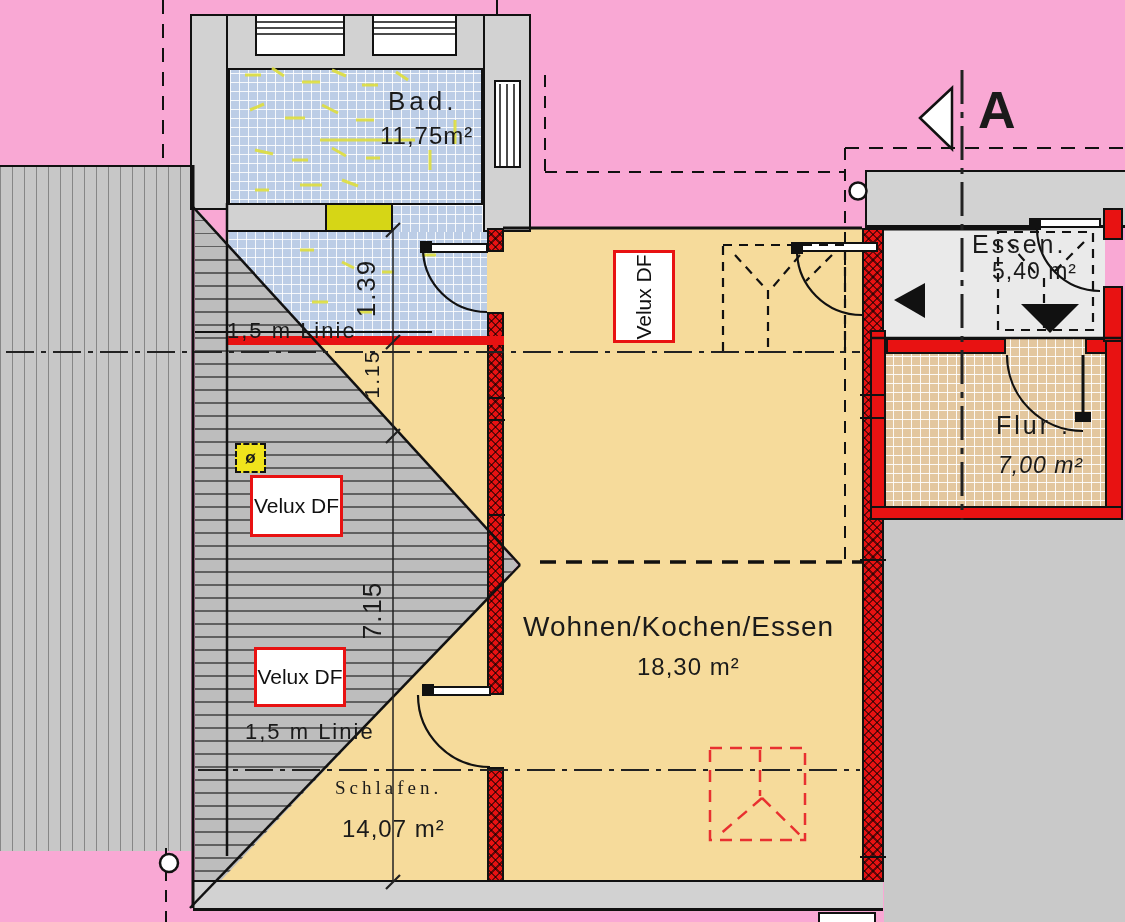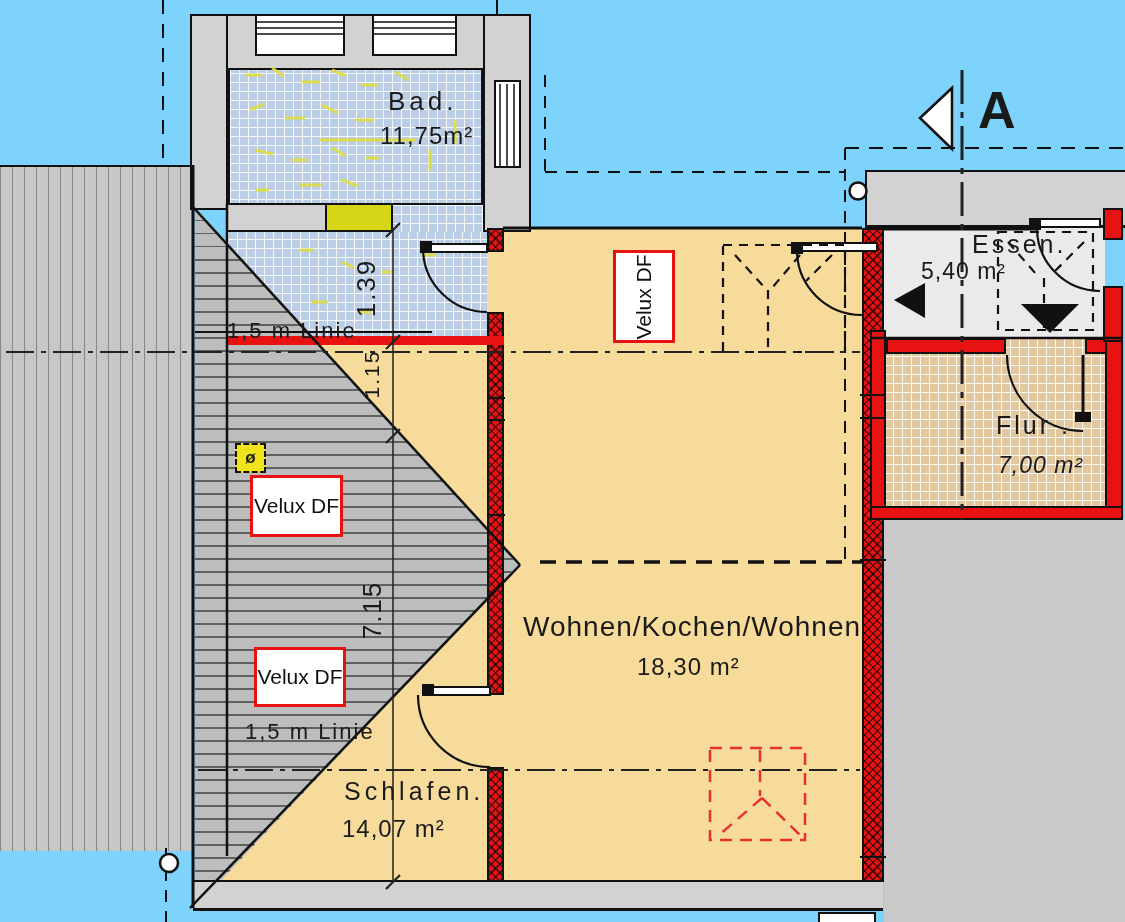--- a/index.html
+++ b/index.html
@@ -1,16 +1,16 @@
 <!DOCTYPE html>
 <html><head>
 <meta charset="utf-8">
 <style>
   html,body{margin:0;padding:0;background:#fff;}
-  #canvas{position:relative;width:1125px;height:922px;background:#7dd3fc;overflow:hidden;
+  #canvas{position:relative;width:1125px;height:922px;background:#f9a8d4;overflow:hidden;
           font-family:"Liberation Sans","DejaVu Sans",sans-serif;color:#1a1a1a;}
   .abs{position:absolute;box-sizing:border-box;}
   .roof-v{background-color:#c7c7c7;
     background-image:repeating-linear-gradient(to right,#878787 0,#878787 1.5px,transparent 1.5px,transparent 12px);}
   .roof-h{background-color:#bdbdbd;
     background-image:repeating-linear-gradient(to bottom,#606060 0,#606060 1.5px,transparent 1.5px,transparent 13px);}
   .tile-blue{background-color:#bccde6;
     background-image:repeating-linear-gradient(to right,rgba(255,255,255,.85) 0,rgba(255,255,255,.85) 1.2px,transparent 1.2px,transparent 9px),
                      repeating-linear-gradient(to bottom,rgba(255,255,255,.85) 0,rgba(255,255,255,.85) 1.2px,transparent 1.2px,transparent 9px);}
   .tile-terra{background-color:#e3c79f;
@@ -171,29 +171,29 @@
     </g>
 
     <circle cx="858" cy="191" r="8.5" fill="#fff" stroke="#111" stroke-width="2.5"></circle>
     <circle cx="169" cy="863" r="9" fill="#fff" stroke="#111" stroke-width="2.5"></circle>
   </svg>
 
   <div class="rl" style="left:388px;top:86px;font-size:26px;letter-spacing:4px;">Bad.</div>
   <div class="rl" style="left:380px;top:122px;font-size:24px;letter-spacing:1px;text-align:center;">11,75m²</div>
 
   <div class="rl" style="left:972px;top:230px;font-size:25px;letter-spacing:3px;">Essen.</div>
-  <div class="rl" style="left:921px;top:258px;font-size:23px;letter-spacing:1px;">5,40 m²</div>
+  <div class="rl" style="left:992px;top:258px;font-size:23px;letter-spacing:1px;">5,40 m²</div>
 
   <div class="rl" style="left:996px;top:411px;font-size:25px;letter-spacing:3px;">Flur .</div>
   <div class="rl" style="left:998px;top:452px;font-size:23px;letter-spacing:1px;font-style:italic;">7,00 m²</div>
 
-  <div class="rl" style="left:523px;top:611px;font-size:28px;letter-spacing:1px;">Wohnen/Kochen/Wohnen</div>
+  <div class="rl" style="left:523px;top:611px;font-size:28px;letter-spacing:1px;">Wohnen/Kochen/Essen</div>
   <div class="rl" style="left:637px;top:653px;font-size:24px;letter-spacing:1px;">18,30 m²</div>
 
-  <div class="rl" style="left:344px;top:777px;font-size:25px;letter-spacing:4px;">Schlafen.</div>
+  <div class="rl" style="left:335px;top:777px;font-size:19px;letter-spacing:4px;font-family:Liberation Serif, serif;">Schlafen.</div>
   <div class="rl" style="left:342px;top:815px;font-size:24px;letter-spacing:1px;">14,07 m²</div>
 
   <div class="vbox" style="left:613px;top:250px;width:62px;height:93px;">
     <span style="transform:rotate(-90deg);white-space:nowrap;">Velux DF</span>
   </div>
   <div class="vbox" style="left:250px;top:475px;width:93px;height:62px;">
     <span>Velux DF</span>
   </div>
   <div class="vbox" style="left:254px;top:647px;width:92px;height:60px;">
     <span>Velux DF</span>

